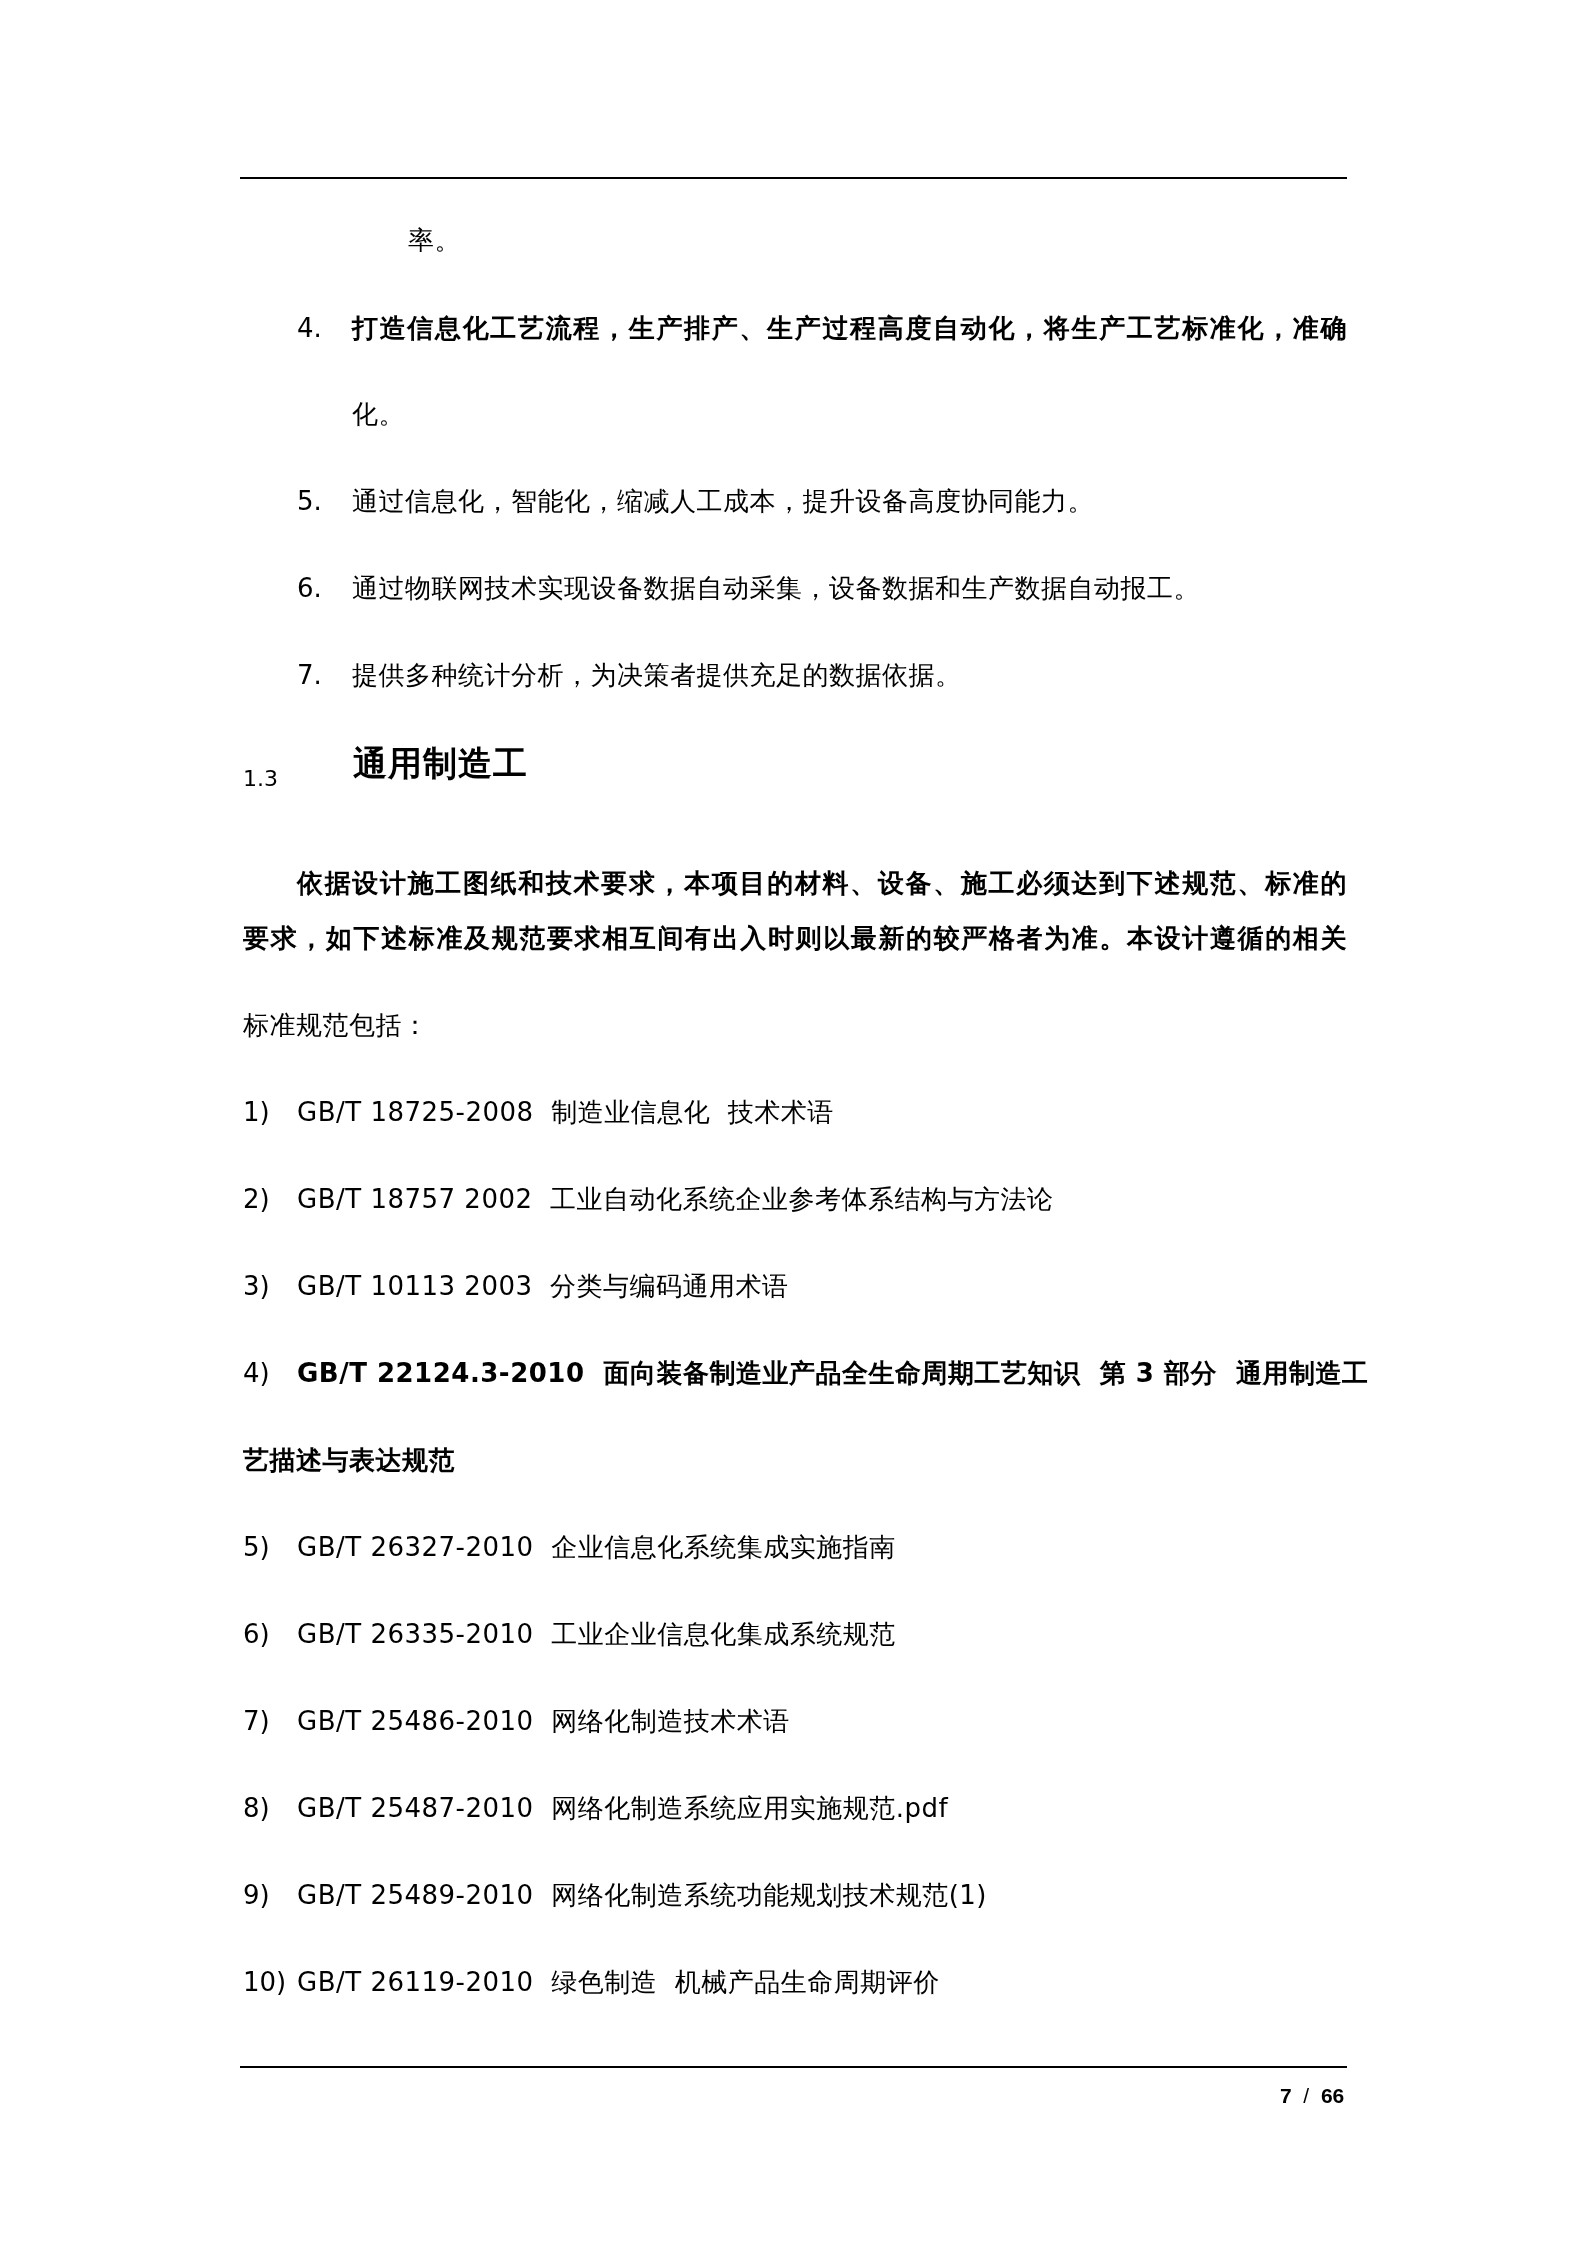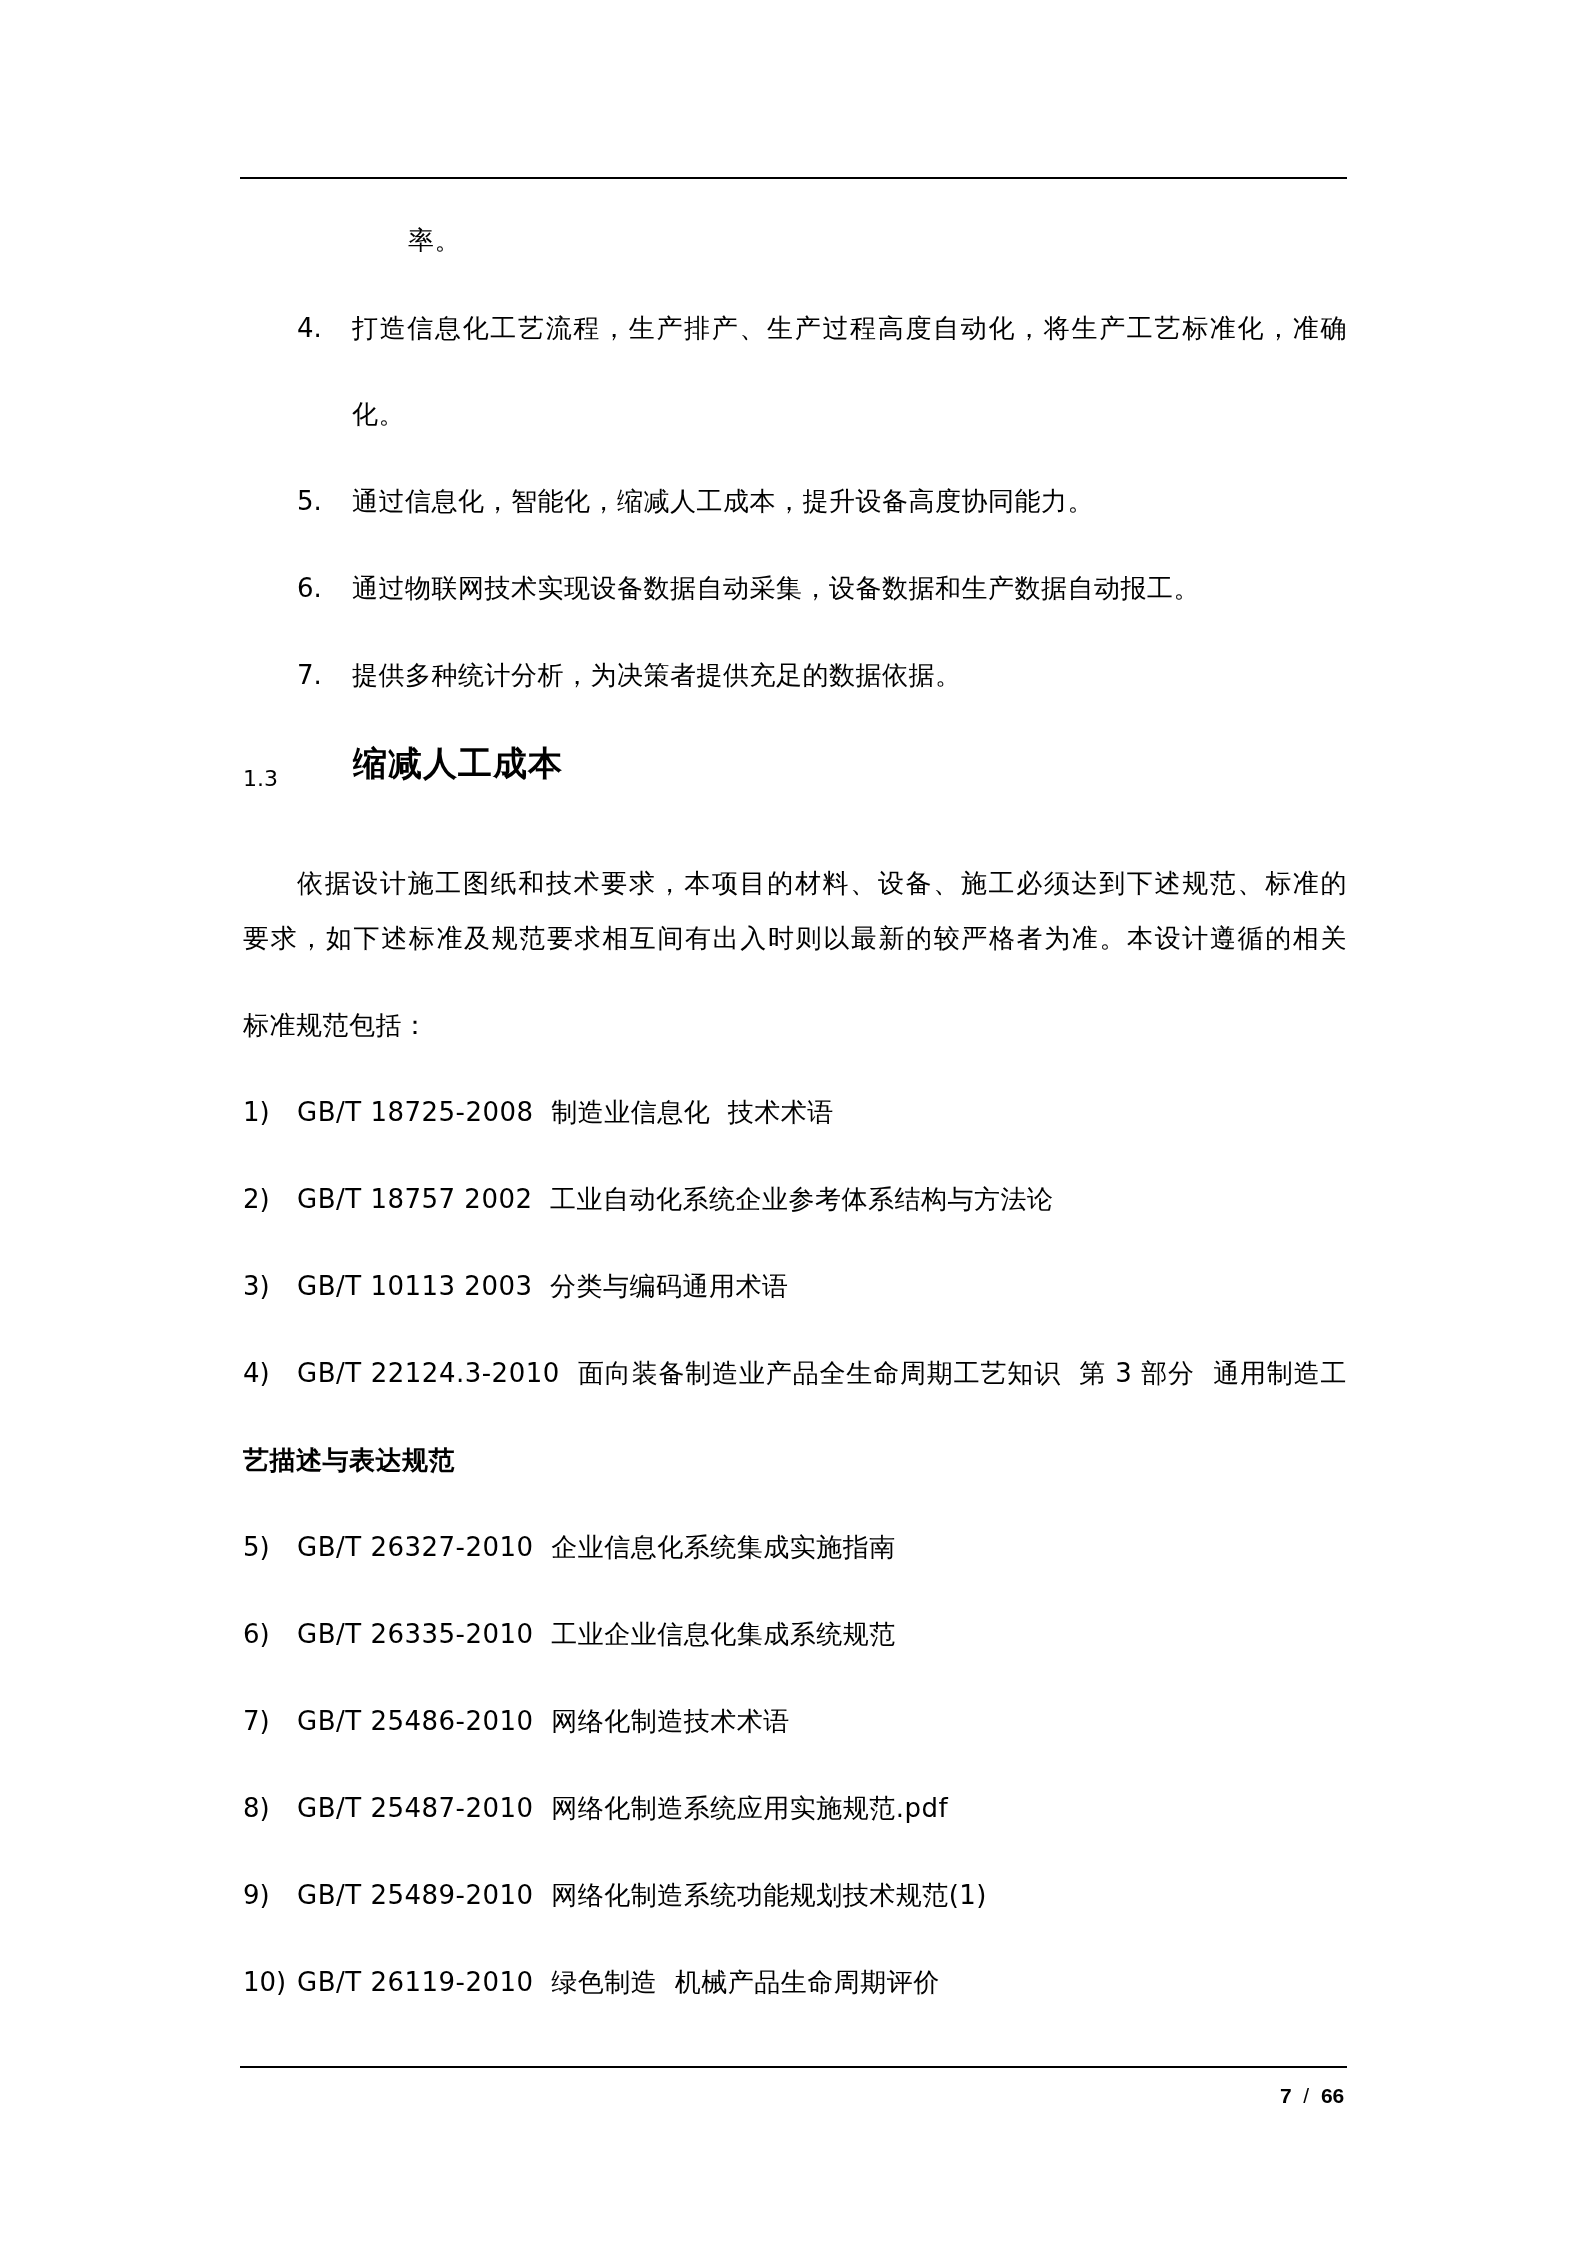--- a/index.html
+++ b/index.html
@@ -3,21 +3,21 @@
 <meta charset="utf-8">
 <style>
   html, body { margin: 0; padding: 0; background: #ffffff; }
   body { width: 1587px; height: 2245px; position: relative; overflow: hidden;
          font-family: "DejaVu Sans", "Liberation Sans", sans-serif; color: #000; }
   .rule { position: absolute; left: 240px; width: 1107px; height: 2px; background: #000; }
   .line { position: absolute; font-size: 26px; line-height: 34px; white-space: nowrap; letter-spacing: 0.5px; }
   .num { position: absolute; font-size: 26px; line-height: 34px; white-space: nowrap; }
   .heading-num { position: absolute; left: 243px; top: 758px; font-size: 22px; font-weight: normal; line-height: 42px; }
   .heading-title { position: absolute; left: 353px; top: 742px; font-size: 34px; font-weight: bold; line-height: 42px; letter-spacing: 1px; }
-  .justify { text-align: justify; text-align-last: justify; }
+  .justify { text-align: justify; text-align-last: justify; font-weight: bold; }
   .pagenum { position: absolute; left: 1280px; top: 2084px; font-family: Liberation Sans, sans-serif;
              font-size: 21px; font-weight: bold; white-space: pre; }
   .pagenum .sep { font-weight: normal; }
 </style>
 </head>
 <body>
 
 <div class="rule" style="top:177px;"></div>
 
 <div class="line" style="left:408px; top:223px;">率。</div>
@@ -35,21 +35,21 @@
   <span class="num" style="left:297px; top:571px;">6.</span>
   <span class="line" style="left:352px; top:571px;text-align:right;">通过物联网技术实现设备数据自动采集，设备数据和生产数据自动报工。</span>
 </div>
 <div>
   <span class="num" style="left:297px; top:658px;">7.</span>
   <span class="line" style="left:352px; top:658px;">提供多种统计分析，为决策者提供充足的数据依据。</span>
 </div>
 
 <div>
   <span class="heading-num">1.3</span>
-  <span class="heading-title">缩减人工成本</span>
+  <span class="heading-title">通用制造工</span>
 </div>
 
 <div>
   <span class="line justify" style="left:297px; top:834px; width:1050px;margin-top:32px;">依据设计施工图纸和技术要求，本项目的材料、设备、施工必须达到下述规范、标准的</span>
   <span class="line justify" style="left:243px; top:921px; width:1104px;">要求，如下述标准及规范要求相互间有出入时则以最新的较严格者为准。本设计遵循的相关</span>
   <span class="line" style="left:243px; top:1008px;">标准规范包括：</span>
 </div>
 
 <div>
   <div>

